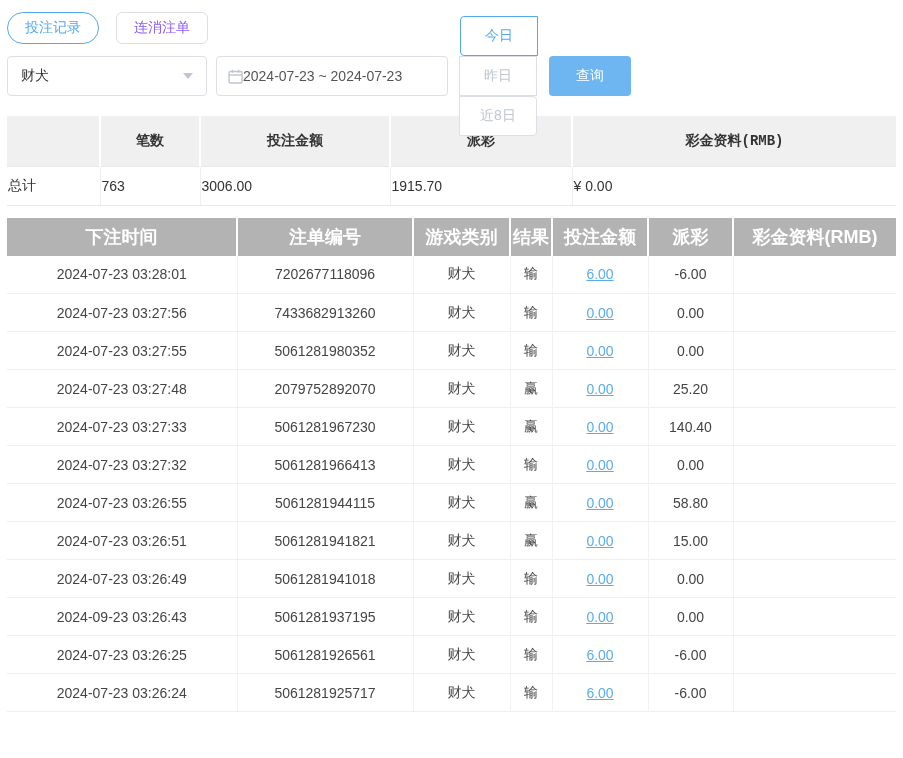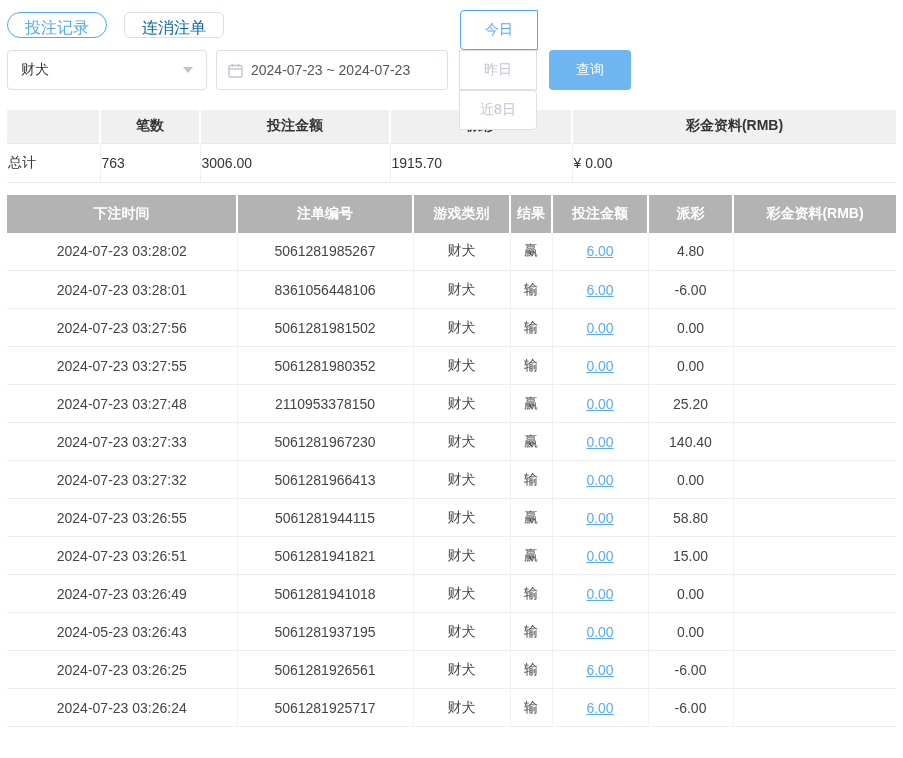--- a/index.html
+++ b/index.html
@@ -8,41 +8,41 @@
     width:903px; height:758px; overflow:hidden;
     background:#fff;
     font-family:"Liberation Sans", sans-serif;
     font-size:14px; color:#333;
   }
   .page { padding:12px 7px 0 7px; }
 
   
   .tabs { display:flex; gap:17px; align-items:center; }
   .tab {
-    height:26px; padding:0 17px; background:#fff; font-size:16px;
+    height:32px; padding:0 17px; background:#fff; font-size:14px;
     cursor:pointer; line-height:30px;
     font-family:Liberation Serif, serif;
   }
   .tab.active { color:#54a8ee; border:1px solid #54a8ee; border-radius:16px; }
-  .tab.inactive { color:#0369a1; border:1px solid #dcdfe6; border-radius:6px; }
+  .tab.inactive { color:#8b5cf6; border:1px solid #dcdfe6; border-radius:6px; }
 
   
   .filter-bar { display:flex; align-items:center; margin-top:12px; height:40px; }
   .select {
     width:200px; height:40px; border:1px solid #dcdfe6; border-radius:4px;
     display:flex; align-items:center; justify-content:space-between;
     padding:0 13px; cursor:pointer; background:#fff;
   }
   .caret {
     width:0; height:0; border-left:5px solid transparent;
     border-right:5px solid transparent; border-top:6px solid #c0c4cc;
   }
   .date-range {
     margin-left:9px; width:232px; height:40px; border:1px solid #dcdfe6;
-    border-radius:4px; display:flex; align-items:center; gap:8px;
+    border-radius:4px; display:flex; align-items:center; gap:0;
     padding:0 11px; color:#555; cursor:pointer; background:#fff;
   }
   .cal-icon { display:inline-flex; flex:0 0 auto; }
   .btn-group { display:flex; margin-left:12px;flex-direction:column; }
   .btn-group button {
     width:78px; height:40px; background:#fff; border:1px solid #dcdfe6;
     font-size:14px; color:#bfc6cf; margin-left:-1px; cursor:pointer;
     font-family:"Liberation Sans", sans-serif; position:relative;
   }
   .btn-group button:first-child { border-radius:4px 0 0 4px; margin-left:0; }
@@ -52,35 +52,35 @@
     margin-left:11px; width:82px; height:40px; background:#6db6f2; color:#fff;
     border:none; border-radius:4px; font-size:14px; cursor:pointer;
     font-family:Liberation Serif, serif;
   }
 
   
   table { border-collapse:collapse; table-layout:fixed; width:889px; font-size:14px; }
 
   .summary { margin-top:20px; }
   .summary th {
-    background:#f0f0f0; height:33px; font-weight:bold; color:#333;
-    border-right:2px solid #fff; text-align:center; font-size:14px;
+    background:#f0f0f0; height:50px; font-weight:bold; color:#333;
+    border-right:2px solid #fff; text-align:center; font-size:14px;font-family:Liberation Mono, monospace;
   }
   .summary th:last-child { border-right:none; }
   .summary td {
     height:39px; color:#333;
     border-top:1px solid #e8e8e8; border-bottom:1px solid #e8e8e8;
     border-right:1px solid #efefef;
   }
   .summary td:last-child { border-right:none; }
 
   .records { margin-top:12px; }
   .records th {
     background:#b3b3b3; color:#fff; height:38px; font-weight:bold;
-    border-right:2px solid #fff; text-align:center; font-size:14px;
+    border-right:2px solid #fff; text-align:center; font-size:18px;
   }
   .records th:last-child { border-right:none; }
   .records td {
     height:38px; text-align:center; color:#444;
     border-bottom:1px solid #eeeeee; border-right:1px solid #f1f1f1;
     background:#fff;
   }
   .records td:last-child { border-right:none; }
 
   .bet-link { color:#5aacee; text-decoration:underline; cursor:pointer; }
@@ -167,58 +167,49 @@
         <th>注单编号</th>
         <th>游戏类别</th>
         <th>结果</th>
         <th>投注金额</th>
         <th>派彩</th>
         <th>彩金资料(RMB)</th>
       </tr>
     </thead>
     <tbody>
         <tr>
-    <td>2024-07-23 03:28:02</td>
-    <td>5061281985267</td>
-    <td>财犬</td>
-    <td>赢</td>
-    <td><span class="bet-link">6.00</span></td>
-    <td>4.80</td>
-    <td></td>
-  </tr>
-        <tr>
     <td>2024-07-23 03:28:01</td>
-    <td>8361056448106</td>
+    <td>7202677118096</td>
     <td>财犬</td>
     <td>输</td>
     <td><span class="bet-link">6.00</span></td>
     <td class="neg">-6.00</td>
     <td></td>
   </tr>
         <tr>
     <td>2024-07-23 03:27:56</td>
-    <td>5061281981502</td>
+    <td>7433682913260</td>
     <td>财犬</td>
     <td>输</td>
     <td><span class="bet-link">0.00</span></td>
     <td>0.00</td>
     <td></td>
   </tr>
         <tr>
     <td>2024-07-23 03:27:55</td>
     <td>5061281980352</td>
     <td>财犬</td>
     <td>输</td>
     <td><span class="bet-link">0.00</span></td>
     <td>0.00</td>
     <td></td>
   </tr>
         <tr>
     <td>2024-07-23 03:27:48</td>
-    <td>2110953378150</td>
+    <td>2079752892070</td>
     <td>财犬</td>
     <td>赢</td>
     <td><span class="bet-link">0.00</span></td>
     <td>25.20</td>
     <td></td>
   </tr>
         <tr>
     <td>2024-07-23 03:27:33</td>
     <td>5061281967230</td>
     <td>财犬</td>
@@ -257,21 +248,21 @@
         <tr>
     <td>2024-07-23 03:26:49</td>
     <td>5061281941018</td>
     <td>财犬</td>
     <td>输</td>
     <td><span class="bet-link">0.00</span></td>
     <td>0.00</td>
     <td></td>
   </tr>
         <tr>
-    <td>2024-05-23 03:26:43</td>
+    <td>2024-09-23 03:26:43</td>
     <td>5061281937195</td>
     <td>财犬</td>
     <td>输</td>
     <td><span class="bet-link">0.00</span></td>
     <td>0.00</td>
     <td></td>
   </tr>
         <tr>
     <td>2024-07-23 03:26:25</td>
     <td>5061281926561</td>

